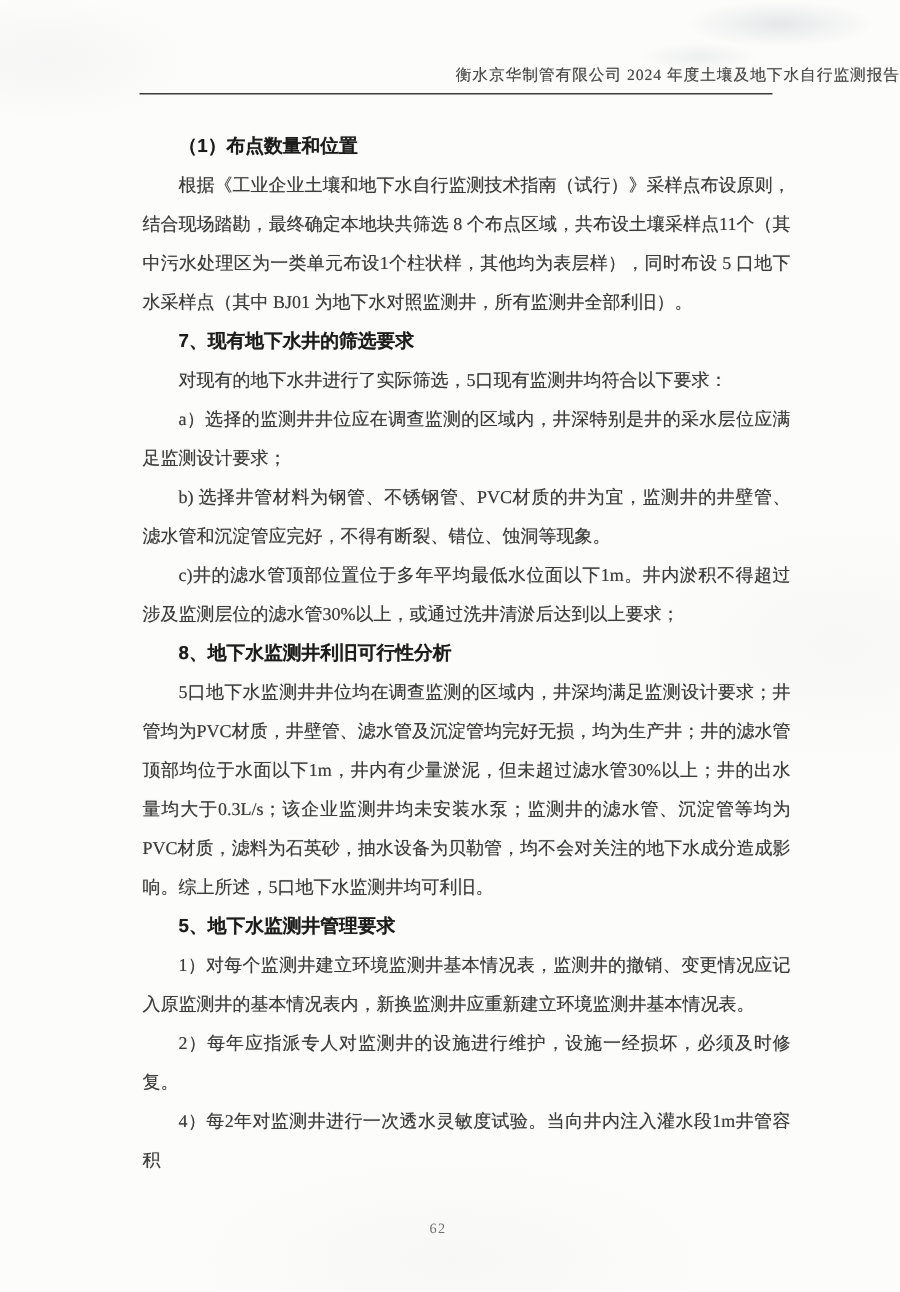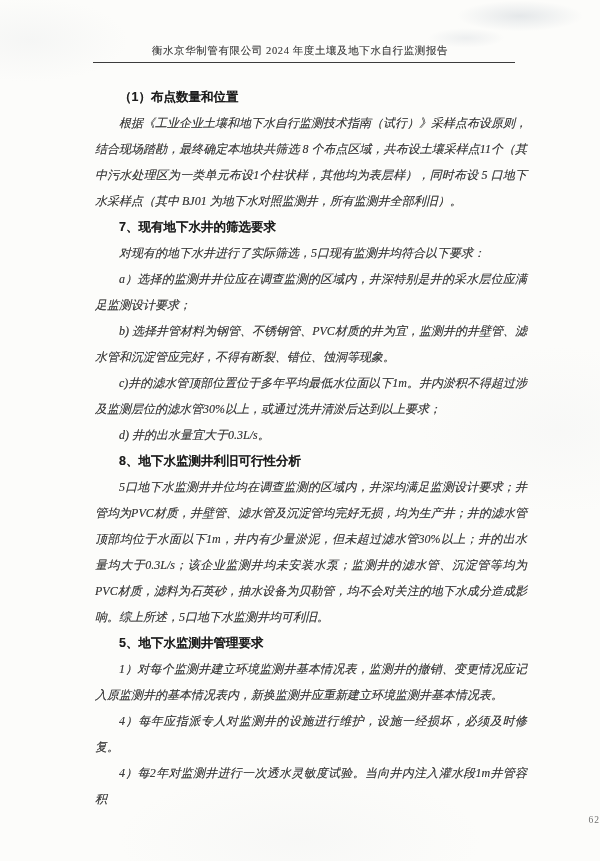--- a/index.html
+++ b/index.html
@@ -14,21 +14,21 @@
     background:
       radial-gradient(ellipse 90px 22px at 520px 16px, rgba(175,185,196,.30), transparent 70%),
       radial-gradient(ellipse 55px 14px at 466px 38px, rgba(185,193,203,.22), transparent 70%),
       radial-gradient(ellipse 140px 60px at 30px 40px, rgba(205,210,216,.14), transparent 70%),
       radial-gradient(ellipse 200px 120px at 560px 430px, rgba(210,214,219,.10), transparent 70%),
       radial-gradient(ellipse 260px 100px at 300px 840px, rgba(215,218,222,.12), transparent 70%),
       #fcfcfa;
   }
   .header { padding-top:44px; }
   .header-title {
-    text-align:center;
+    text-align:right;
     font-size:10.5px;
     color:#4a4a4a;
     letter-spacing:.6px;
     line-height:13px;
     text-shadow:0 0 .5px rgba(80,80,80,.6);
   }
   .header-rule {
     margin:5px 85px 0 93px;
     border-top:1.3px solid #3c3c3c;
     height:0;
@@ -40,25 +40,25 @@
     text-align:justify;
     text-shadow:0 0 .5px rgba(70,70,70,.65);
   }
   .block { text-indent:24px; }
   .heading {
     font-family:"Liberation Sans","DejaVu Sans",sans-serif;
     font-weight:bold;
     font-size:12.5px;
     color:#1c1c1c;
   }
-  .paragraph { color:#3d3d3d;font-style:italic; }
+  .paragraph { color:#3d3d3d; }
   .footer {
     position:absolute;
-    left:0; right:0; bottom:36px;
-    text-align:right;
+    left:0; right:16px; bottom:36px;
+    text-align:center;
     font-size:9.5px;
     color:#6f6f6f;
     letter-spacing:1px;
     font-family:Liberation Serif, serif;
   }
 </style>
 </head>
 <body>
 
 <div class="page">
@@ -68,25 +68,24 @@
   </div>
 
   <div class="content" id="content">
       <div class="block heading">（1）布点数量和位置</div>
       <div class="block paragraph">根据《工业企业土壤和地下水自行监测技术指南（试行）》采样点布设原则，结合现场踏勘，最终确定本地块共筛选 8 个布点区域，共布设土壤采样点11个（其中污水处理区为一类单元布设1个柱状样，其他均为表层样），同时布设 5 口地下水采样点（其中 BJ01 为地下水对照监测井，所有监测井全部利旧）。</div>
       <div class="block heading">7、现有地下水井的筛选要求</div>
       <div class="block paragraph">对现有的地下水井进行了实际筛选，5口现有监测井均符合以下要求：</div>
       <div class="block paragraph">a）选择的监测井井位应在调查监测的区域内，井深特别是井的采水层位应满足监测设计要求；</div>
       <div class="block paragraph">b) 选择井管材料为钢管、不锈钢管、PVC材质的井为宜，监测井的井壁管、滤水管和沉淀管应完好，不得有断裂、错位、蚀洞等现象。</div>
       <div class="block paragraph">c)井的滤水管顶部位置位于多年平均最低水位面以下1m。井内淤积不得超过涉及监测层位的滤水管30%以上，或通过洗井清淤后达到以上要求；</div>
-      <div class="block paragraph">d) 井的出水量宜大于0.3L/s。</div>
       <div class="block heading">8、地下水监测井利旧可行性分析</div>
       <div class="block paragraph">5口地下水监测井井位均在调查监测的区域内，井深均满足监测设计要求；井管均为PVC材质，井壁管、滤水管及沉淀管均完好无损，均为生产井；井的滤水管顶部均位于水面以下1m，井内有少量淤泥，但未超过滤水管30%以上；井的出水量均大于0.3L/s；该企业监测井均未安装水泵；监测井的滤水管、沉淀管等均为PVC材质，滤料为石英砂，抽水设备为贝勒管，均不会对关注的地下水成分造成影响。综上所述，5口地下水监测井均可利旧。</div>
       <div class="block heading">5、地下水监测井管理要求</div>
       <div class="block paragraph">1）对每个监测井建立环境监测井基本情况表，监测井的撤销、变更情况应记入原监测井的基本情况表内，新换监测井应重新建立环境监测井基本情况表。</div>
-      <div class="block paragraph">4）每年应指派专人对监测井的设施进行维护，设施一经损坏，必须及时修复。</div>
+      <div class="block paragraph">2）每年应指派专人对监测井的设施进行维护，设施一经损坏，必须及时修复。</div>
       <div class="block paragraph">4）每2年对监测井进行一次透水灵敏度试验。当向井内注入灌水段1m井管容积</div>
     </div>
 
   <div class="footer">
     <span>62</span>
   </div>
 </div>
 
 </body></html>

